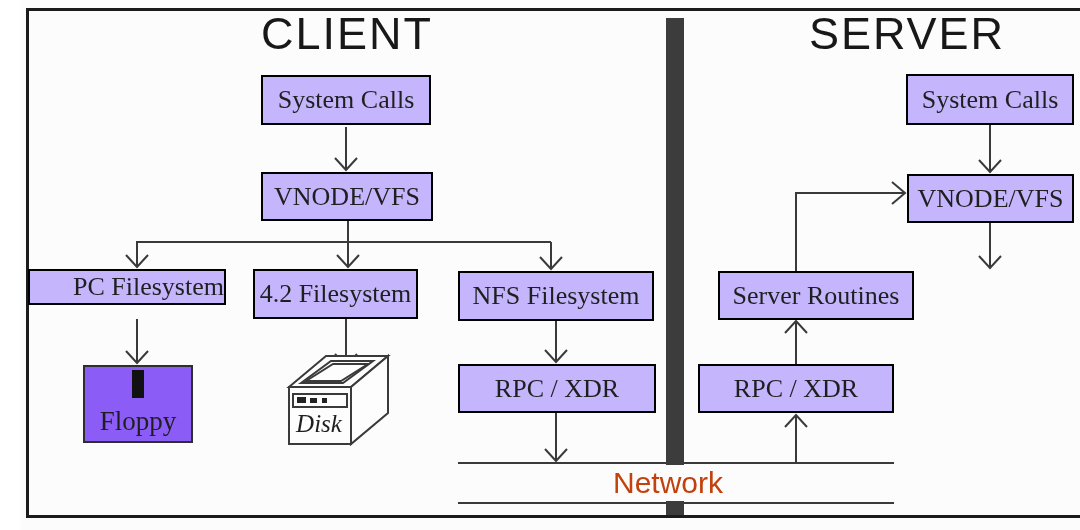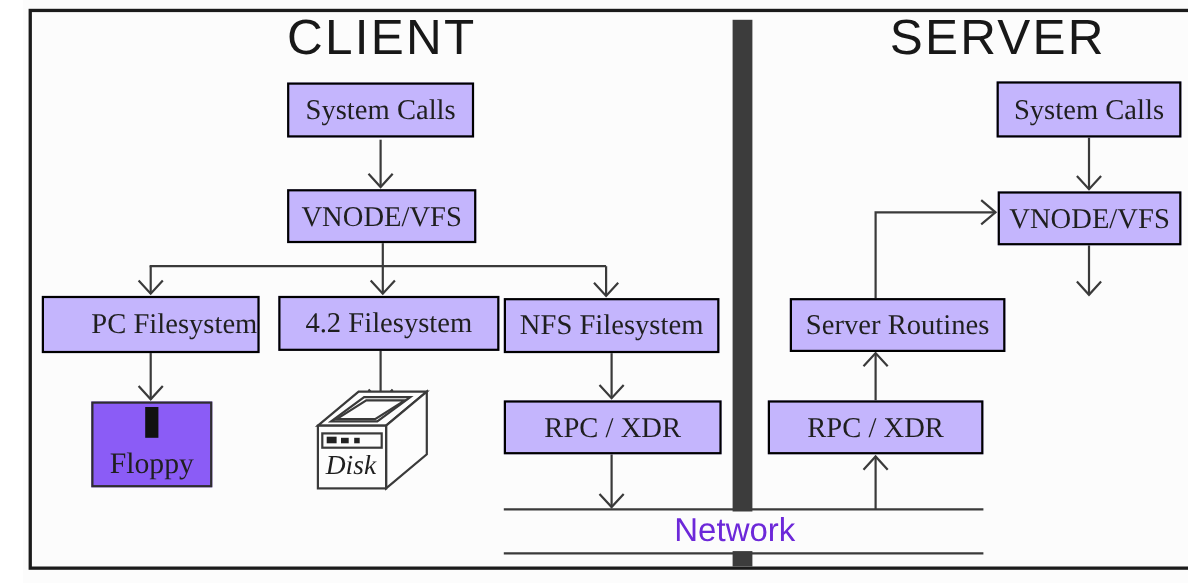--- a/index.html
+++ b/index.html
@@ -47,21 +47,21 @@
   .floppy .flabel{
     position:absolute;left:0;right:0;bottom:4px;text-align:center;font-size:27px;
   }
   .disk-label{
     position:absolute;left:268px;top:410px;width:60px;z-index:3;
     text-align:center;font-size:25px;font-style:italic;
   }
   .network-label{
     position:absolute;left:572px;top:465px;width:150px;height:36px;z-index:3;
     background:#fcfcfc;display:flex;align-items:center;justify-content:center;
-    font-family:"Liberation Sans", sans-serif;font-size:30px;color:#6d28d9;
+    font-family:"Liberation Sans", sans-serif;font-size:30px;color:#c2410c;
   }
   .wire{stroke:#3a3a3a;stroke-width:2;fill:none;}
   .face{stroke:#3a3a3a;stroke-width:2;fill:#fdfdfd;}
   .chip{fill:#222;stroke:none;}
 </style>
 </head>
 <body>
 
 <div id="stage">
 
@@ -149,22 +149,22 @@
     </g>
   </svg>
 
   <div class="divider"></div>
 
   <div class="title" style="left:176px;width:300px;">CLIENT</div>
   <div class="title" style="left:736px;width:300px;">SERVER</div>
 
   <div class="box" style="left:240px;top:75px;width:170px;height:50px;">System Calls</div>
   <div class="box" style="left:240px;top:172px;width:172px;height:49px;">VNODE/VFS</div>
-  <div class="box" style="left:17px;top:269px;width:198px;height:52px;padding-left:43px;">PC Filesystem</div>
-  <div class="box" style="left:232px;top:269px;width:201px;height:50px;">4.2 Filesystem</div>
+  <div class="box" style="left:7px;top:269px;width:198px;height:36px;padding-left:43px;">PC Filesystem</div>
+  <div class="box" style="left:232px;top:269px;width:165px;height:50px;">4.2 Filesystem</div>
   <div class="box" style="left:437px;top:271px;width:196px;height:50px;text-align:center;">NFS Filesystem</div>
   <div class="box" style="left:437px;top:364px;width:198px;height:49px;">RPC / XDR</div>
 
   <div class="floppy">
     <div class="shutter"></div>
     <div class="flabel">Floppy</div>
   </div>
 
   <div class="disk-label">Disk</div>
 

